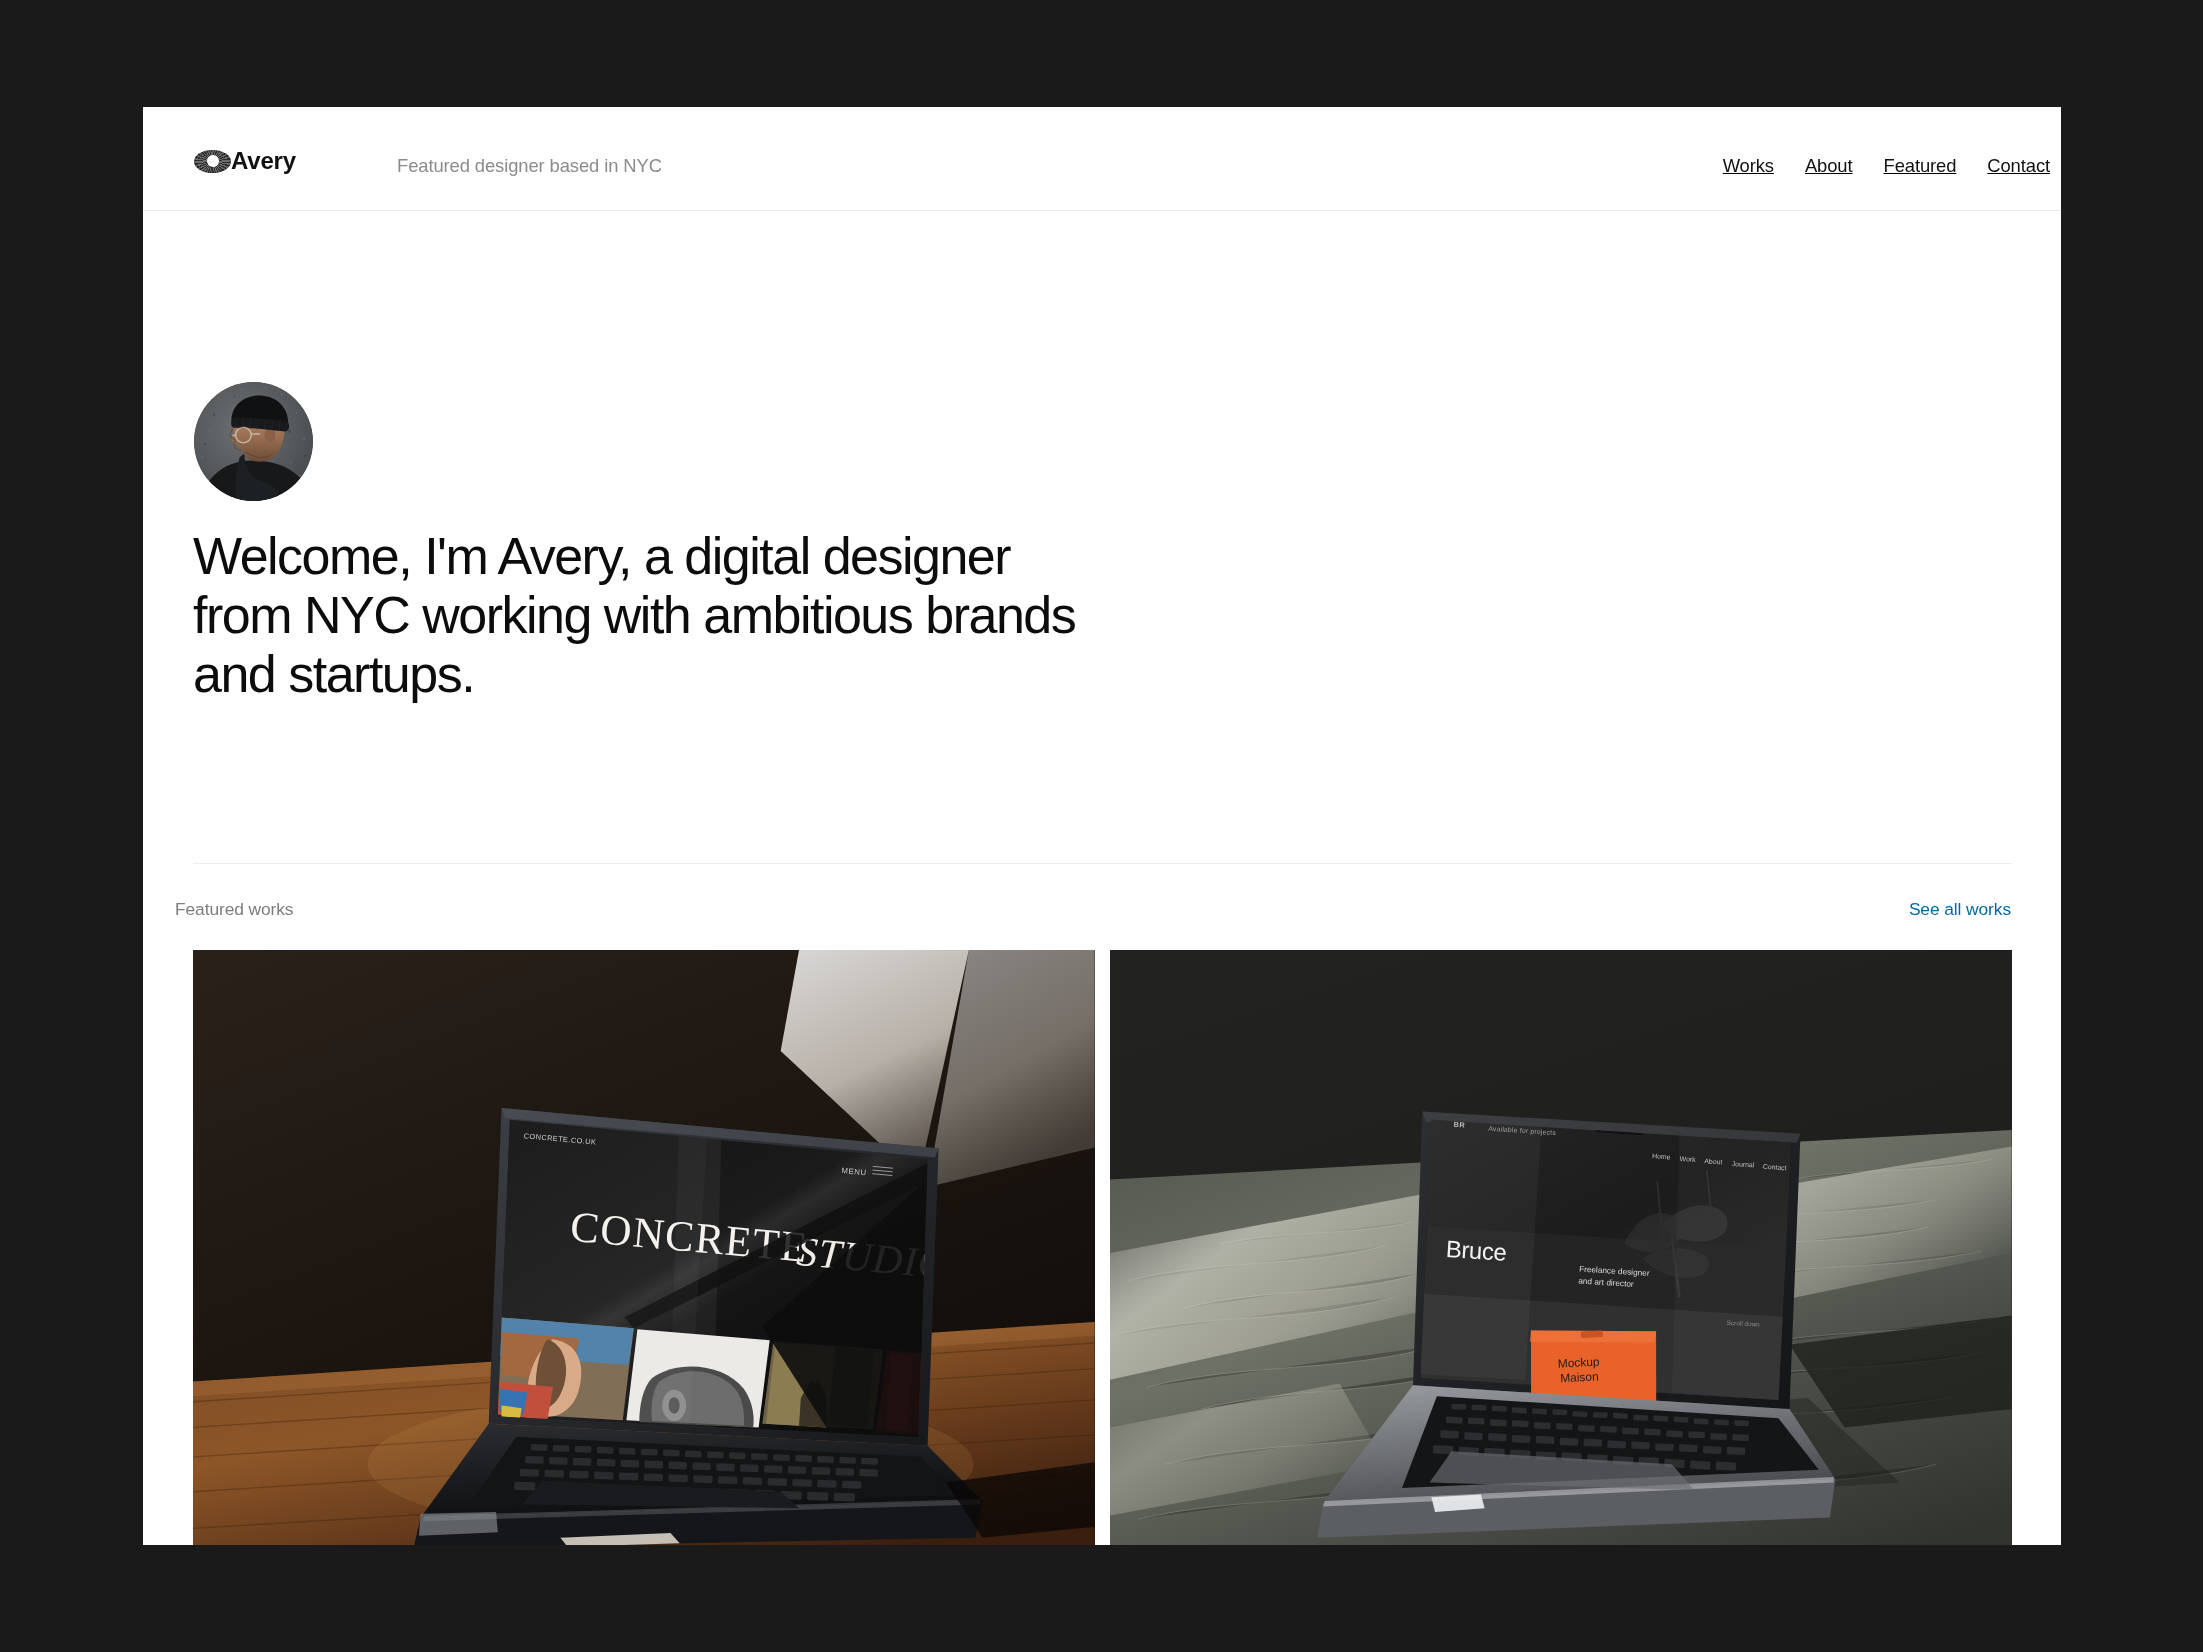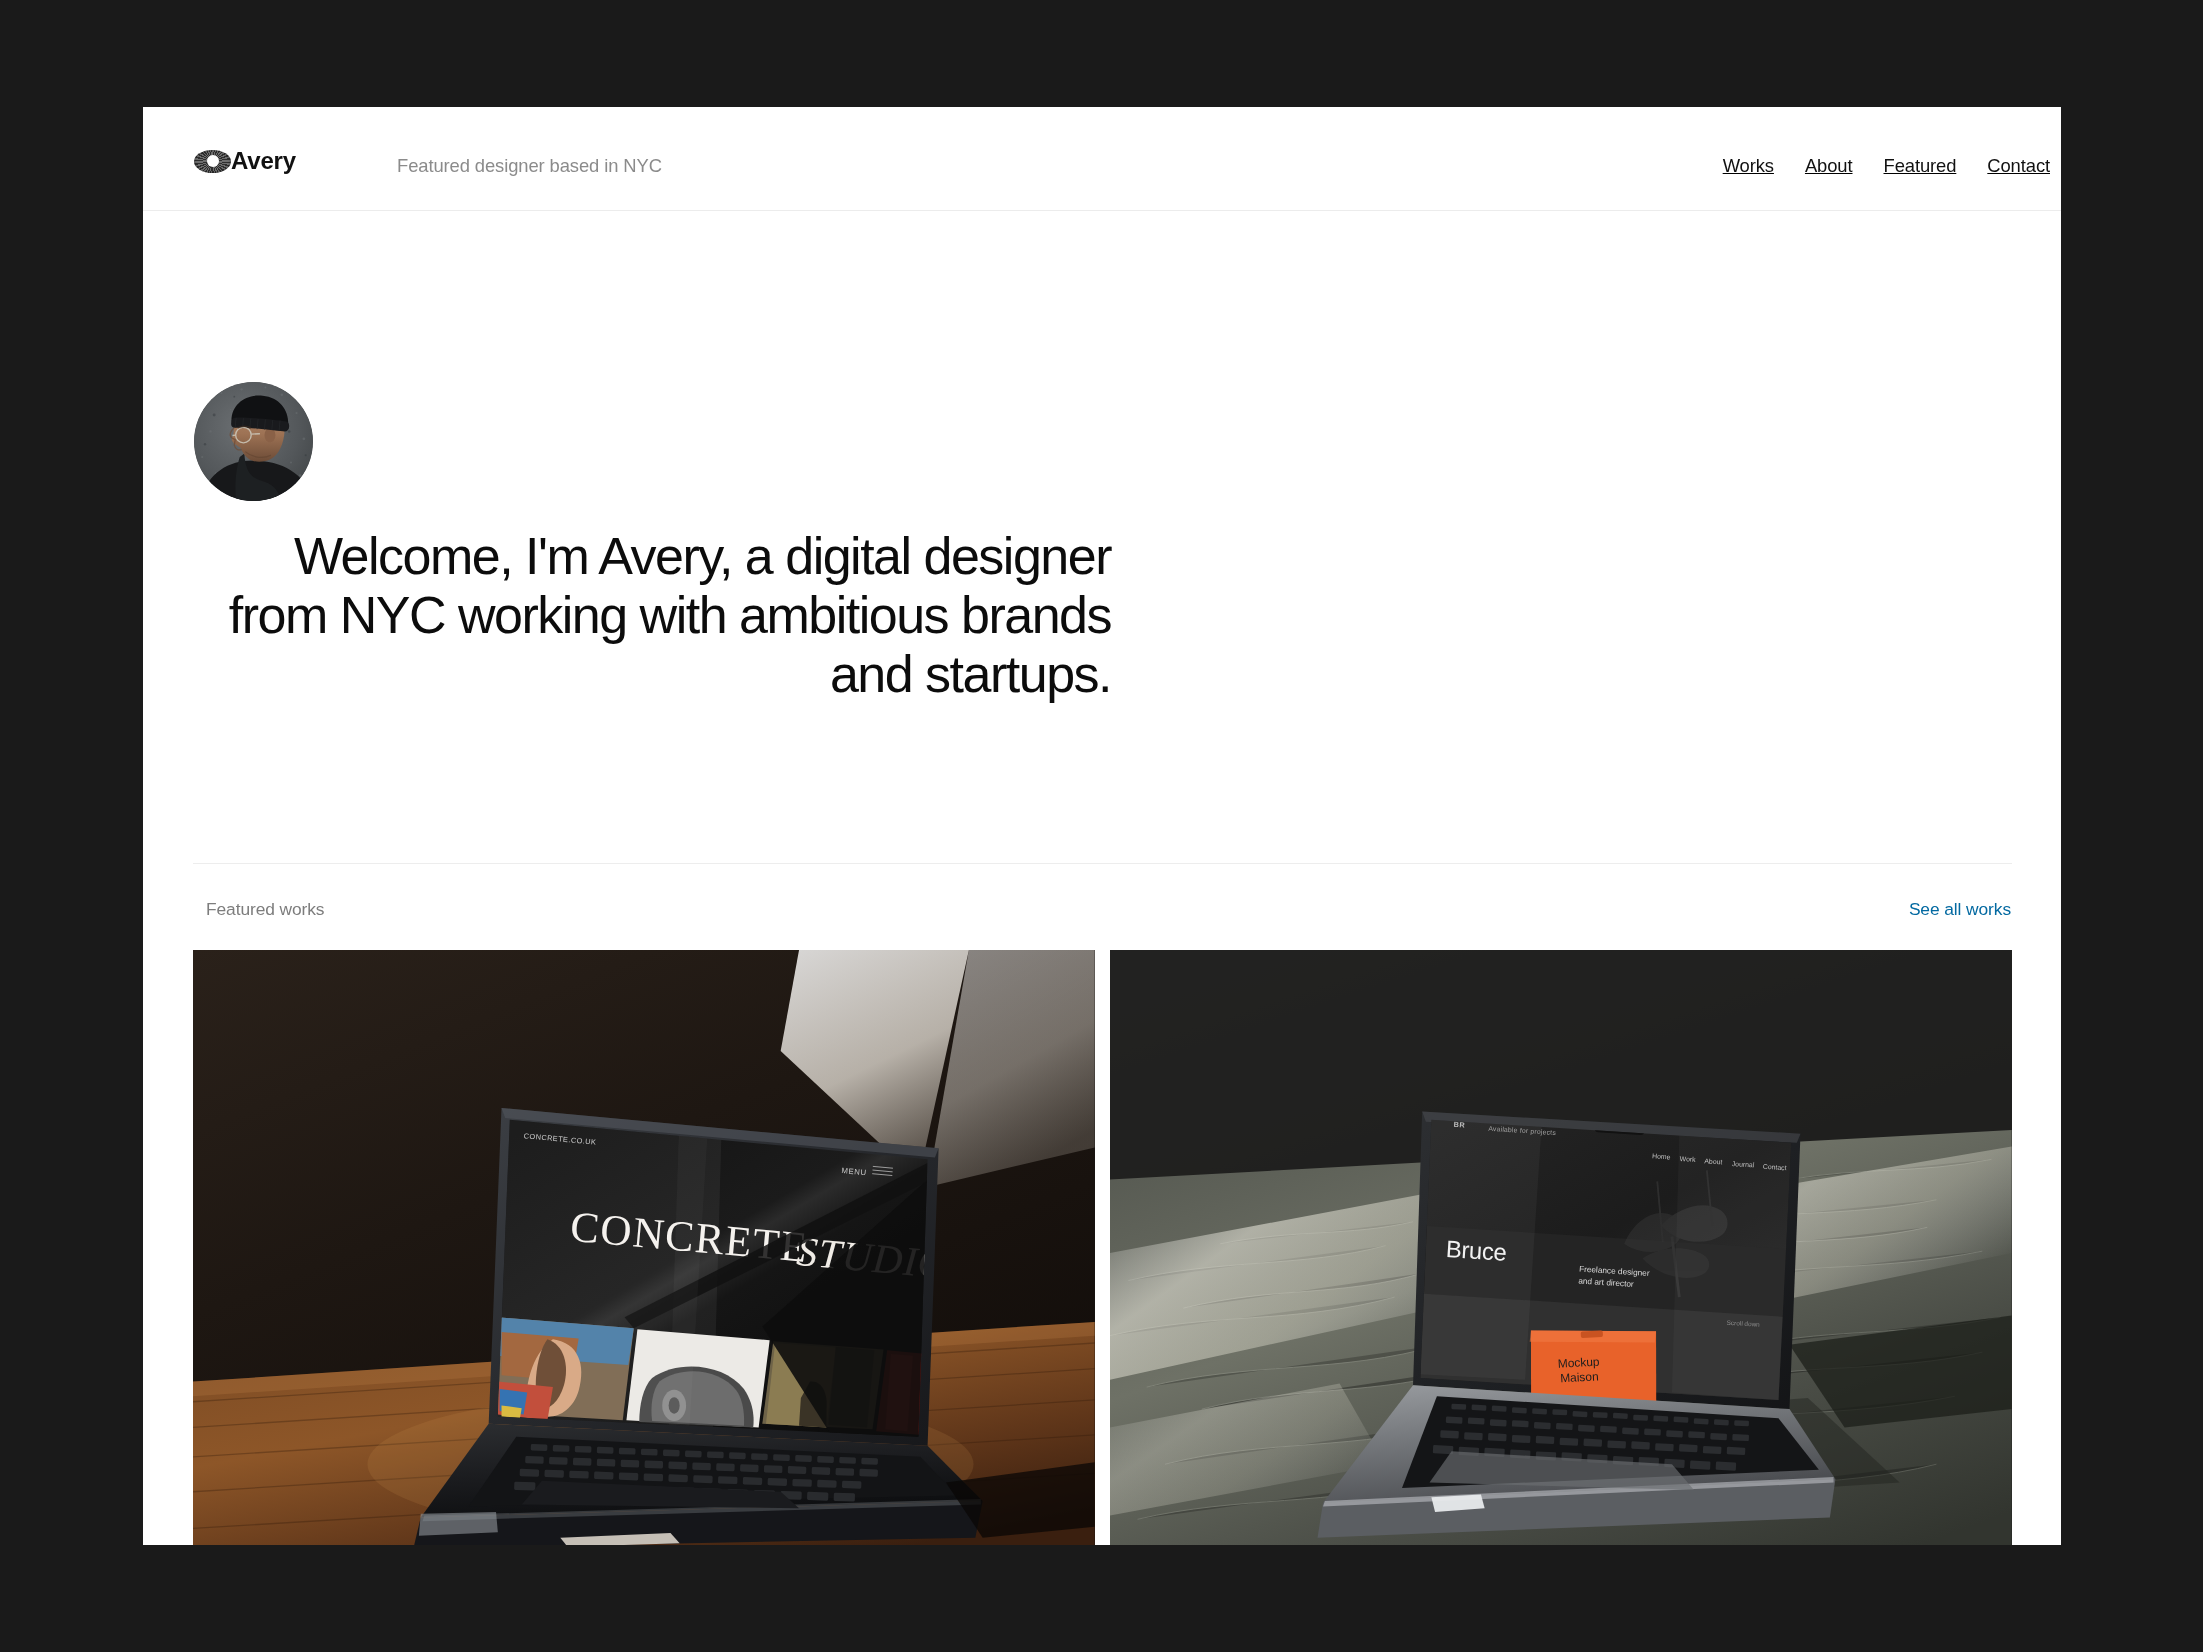--- a/index.html
+++ b/index.html
@@ -121,36 +121,35 @@
   .hero-headline {
     position: absolute;
     left: 50px;
     top: 316px;
     width: 918px;
     font-size: 52px;
     line-height: 1.13;
     font-weight: 500;
     color: #0c0c0c;
     letter-spacing: -1.5px;
-    text-align: right;
   }
 
   
   .featured-divider {
     position: absolute;
     left: 50px;
     top: 756px;
     width: 1819px;
     height: 0.9px;
     background: #ededed;
   }
 
   .featured-label {
     position: absolute;
-    left: 63px;
+    left: 32px;
     top: 792px;
     font-size: 17.4px;
     color: #7d7d7d;
     letter-spacing: -0.1px;
   }
 
   .see-all-link {
     position: absolute;
     right: 50px;
     top: 792px;

